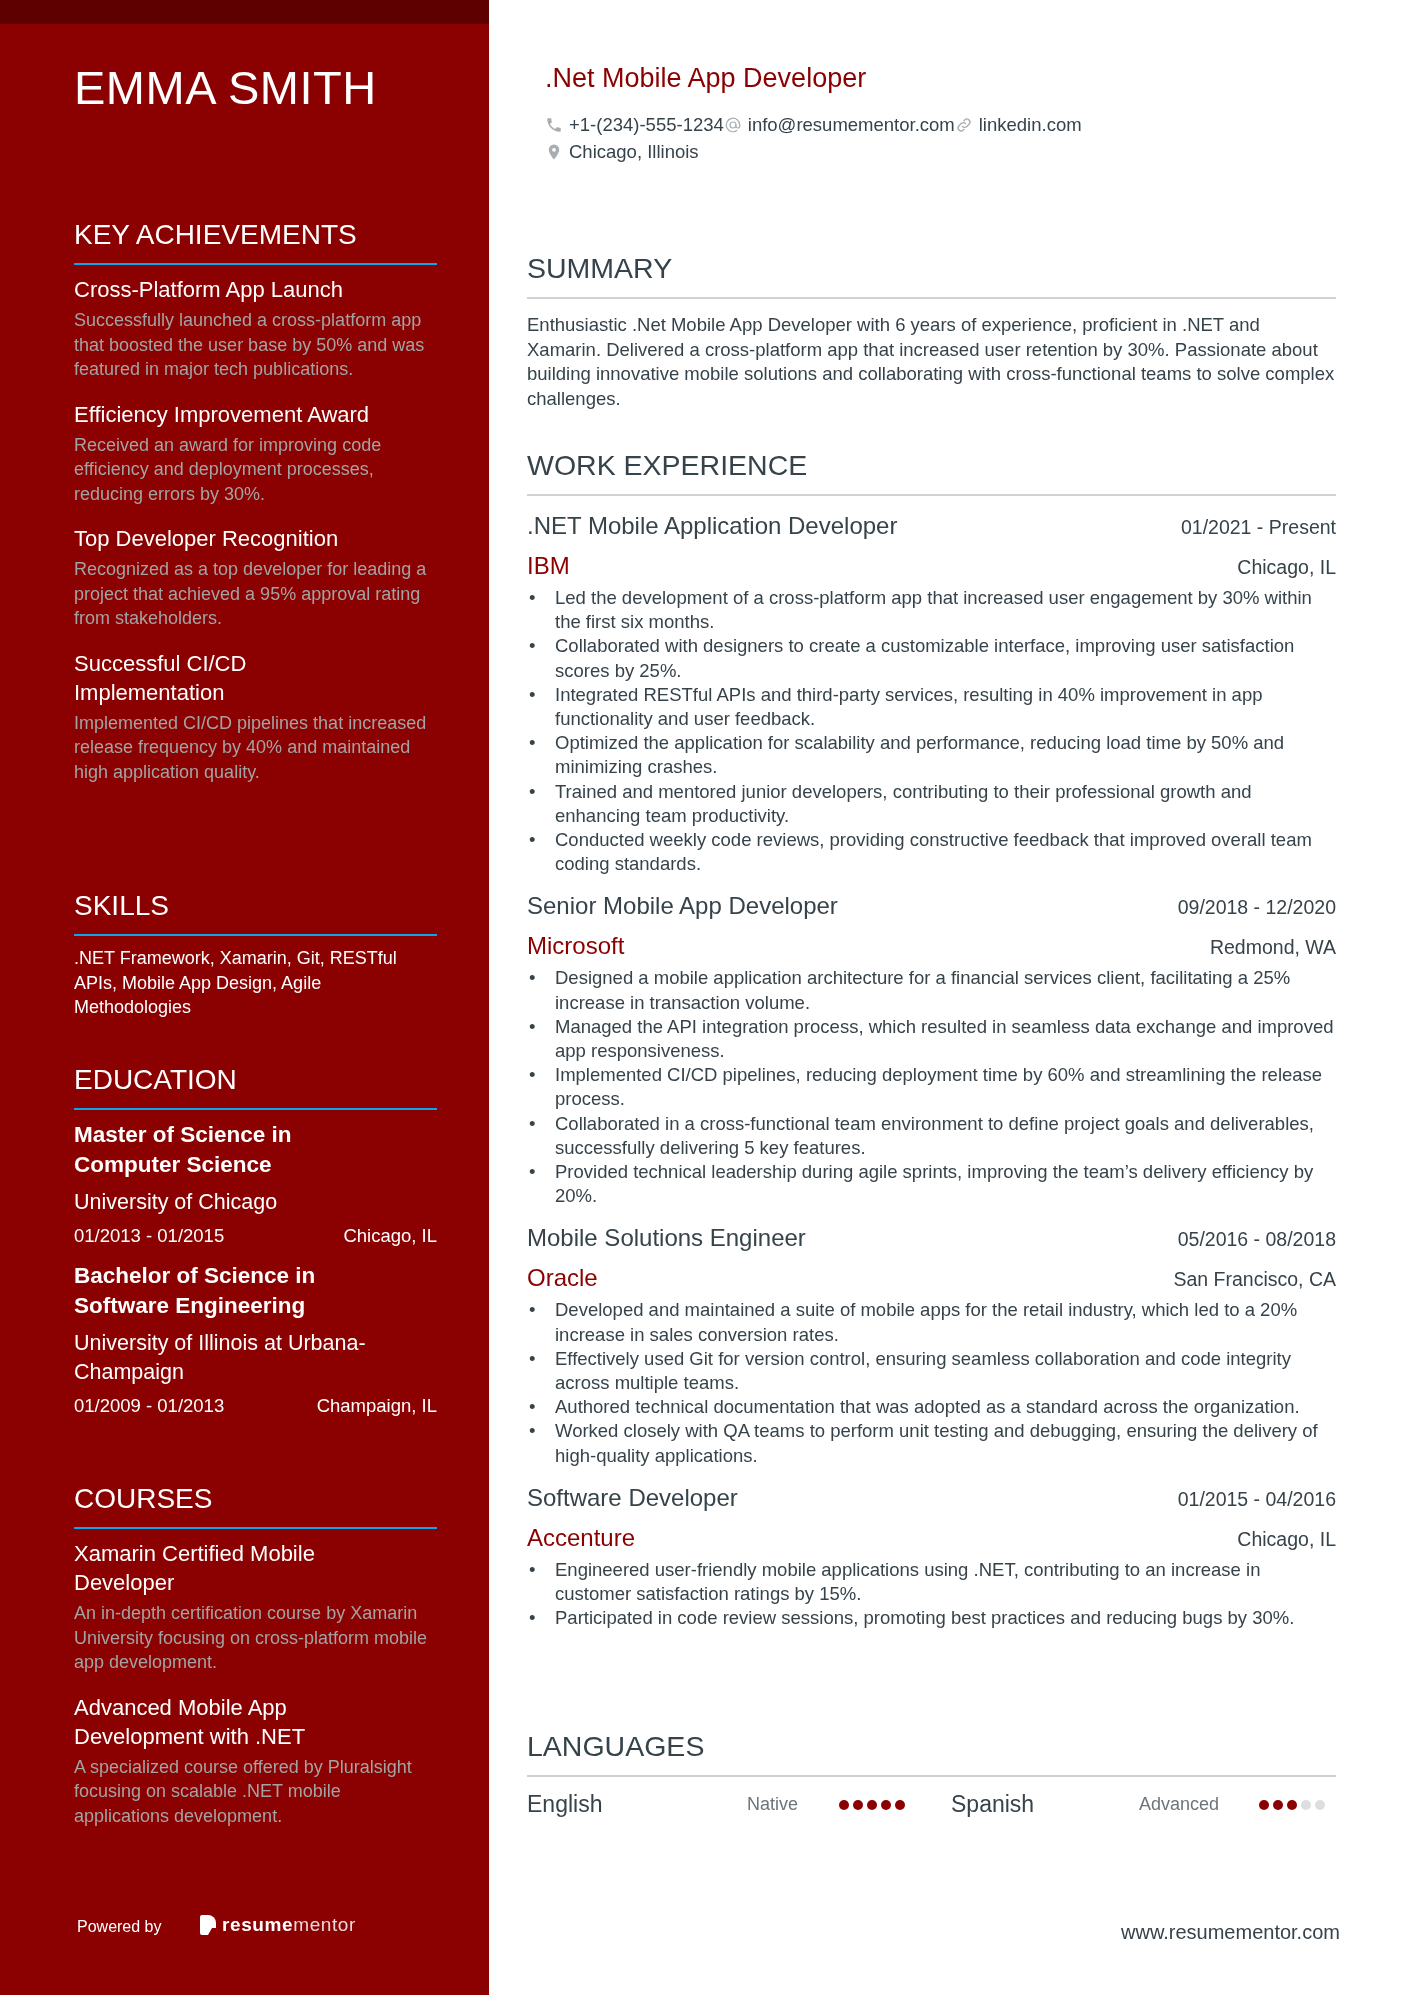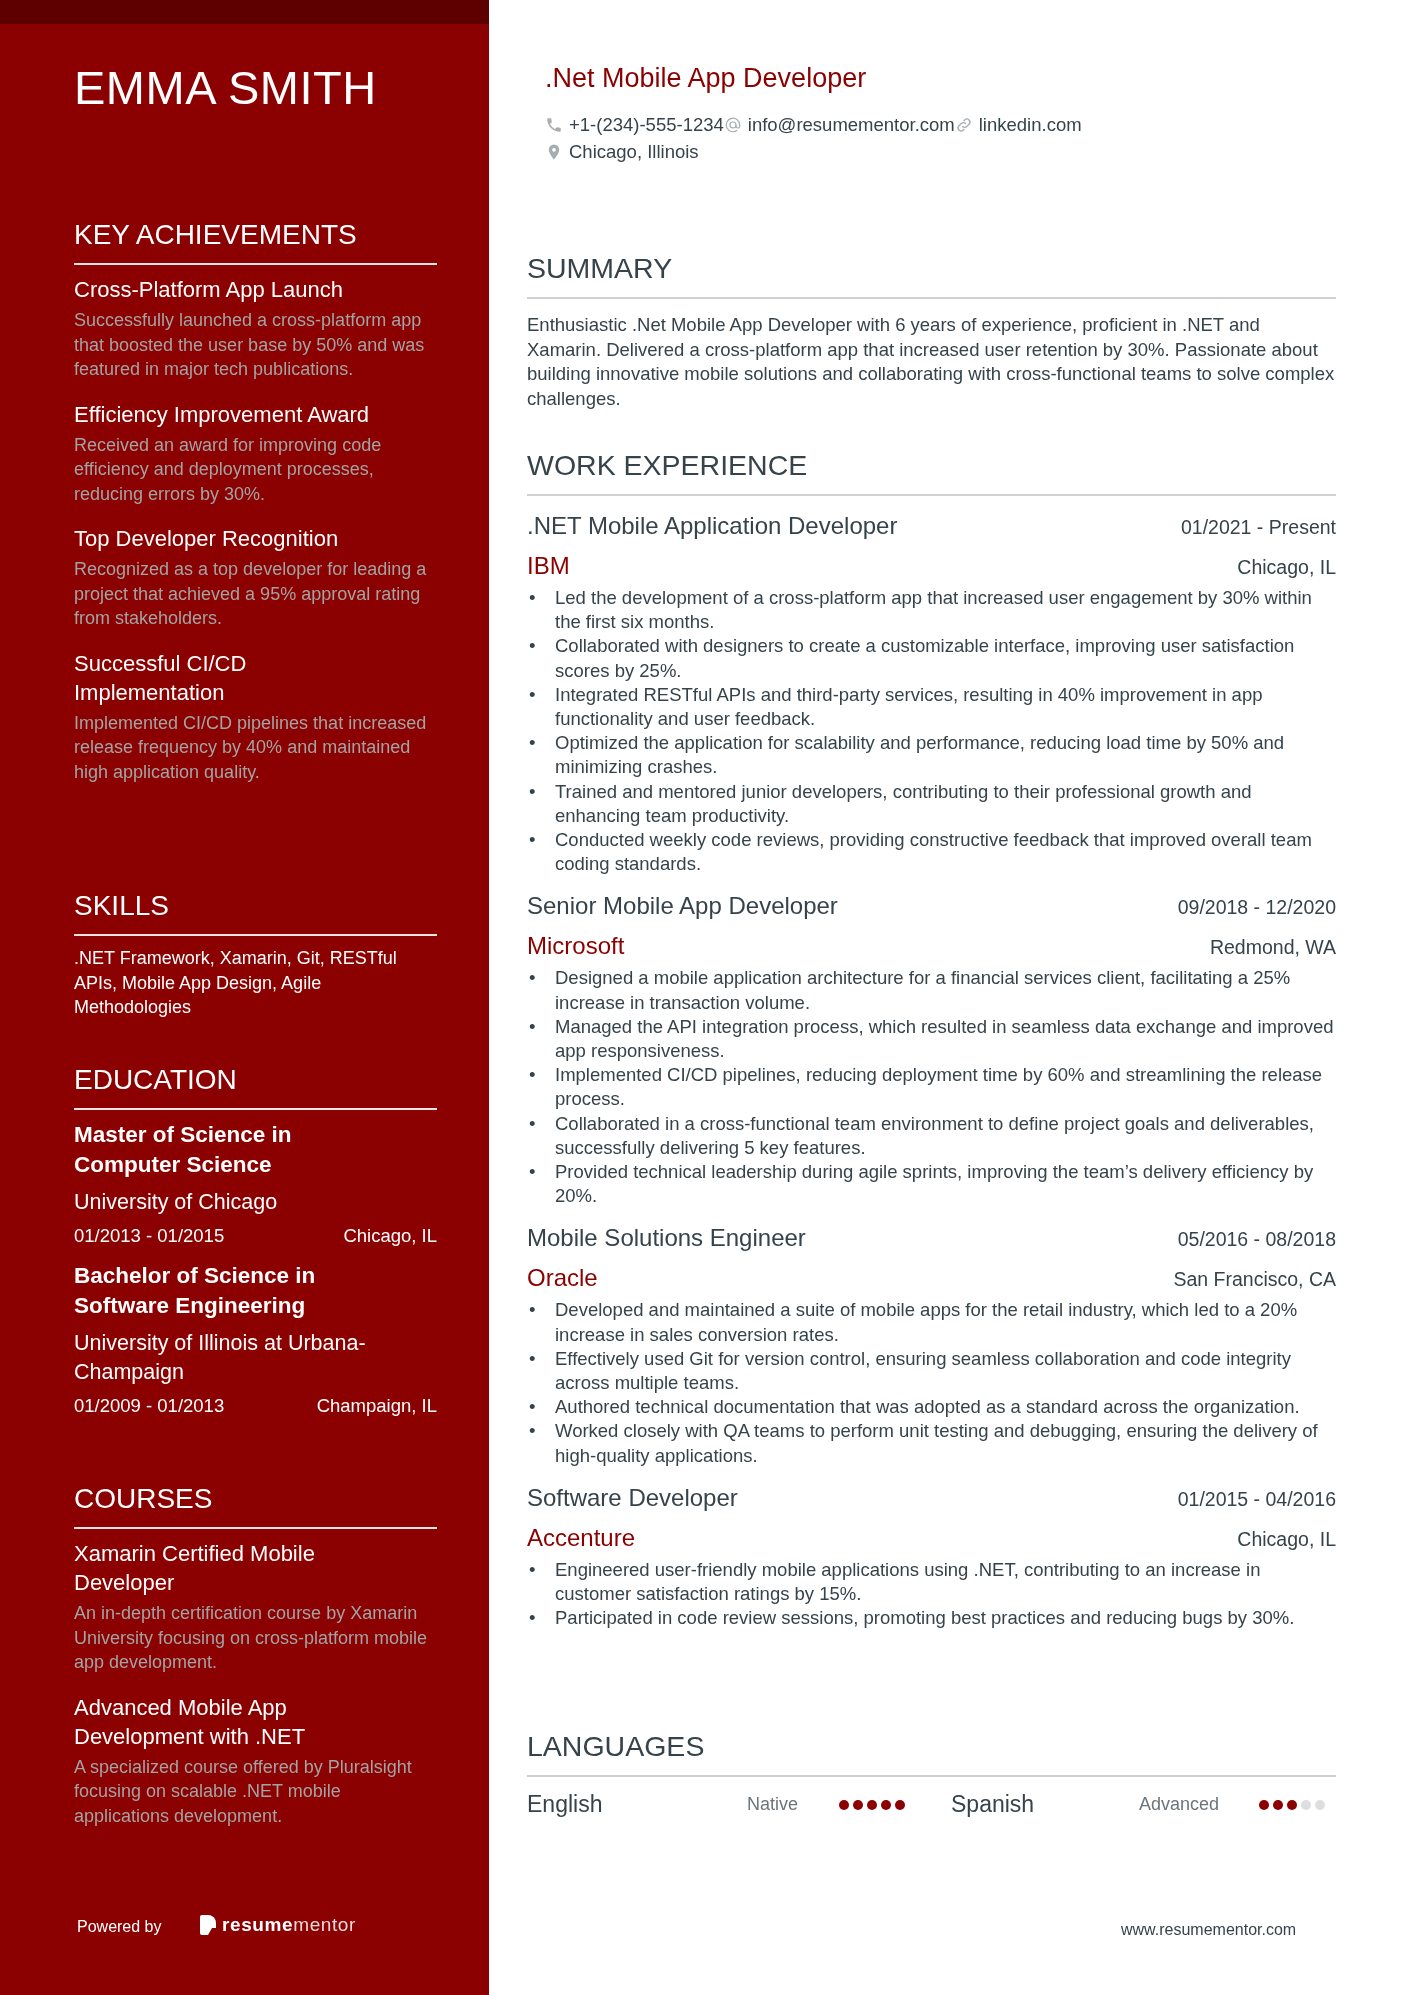--- a/index.html
+++ b/index.html
@@ -5,21 +5,21 @@
   * { box-sizing: border-box; margin: 0; padding: 0; }
   html, body { width: 1410px; height: 1995px; background: #ffffff; overflow: hidden; }
   body { position: relative; font-family: "Liberation Sans", sans-serif; color: #36434a; }
 
   .sidebar { position: absolute; left: 0; top: 0; width: 489px; height: 1995px; background: #8b0000; color: #ffffff; }
   .topbar { position: absolute; left: 0; top: 0; width: 489px; height: 24px; background: #5e0000; }
 
   .name { position: absolute; left: 74px; top: 60px; font-size: 47px; letter-spacing: 0.5px; color: #fff; white-space: nowrap; }
 
   .sb-section { position: absolute; left: 74px; width: 363px; }
-  .sb-heading { font-size: 28px; color: #fff; padding-bottom: 12px; border-bottom: 2px solid #e5e5e5; margin-bottom: 10px; }
+  .sb-heading { font-size: 28px; color: #fff; padding-bottom: 12px; border-bottom: 2px solid #0ea5e9; margin-bottom: 10px; }
   .sb-item-title { font-size: 22px; color: #fff; line-height: 29px; }
   .sb-item-desc { font-size: 18px; color: #a3a3a3; line-height: 24.5px; margin-top: 4px; }
   .sb-item { margin-bottom: 18px; }
   .skills-text { font-size: 18px; color: #fff; line-height: 24.5px; }
 
   .edu-degree { font-size: 22.5px; font-weight: bold; color: #fff; line-height: 30px; }
   .edu-school { font-size: 21.5px; color: #fff; line-height: 29px; margin-top: 8px; }
   .edu-meta { display: flex; justify-content: space-between; font-size: 18.5px; color: #ffffff; margin-top: 8px; }
   .edu-item { margin-bottom: 14px; }
 
@@ -49,21 +49,21 @@
   .bullets li { position: relative; padding-left: 28px; font-size: 18.5px; line-height: 24.2px; color: #36434a; }
   .bullets li::before { content: "•"; position: absolute; left: 2px; top: 0; color: #36434a; }
 
   .lang-row { display: flex; align-items: center; font-size: 18.5px; }
   .lang-name { font-size: 23px; color: #36434a; }
   .lang-level { font-size: 18px; color: #6c757b; }
   .dots { display: flex; gap: 4px; }
   .dot { width: 10px; height: 10px; border-radius: 50%; background: #8b0000; }
   .dot.off { background: #dcdee0; }
 
-  .footer-url { position: absolute; left: 1121px; top: 1921px; font-size: 16px; color: #36434a; }
+  .footer-url { position: absolute; left: 1121px; top: 1921px; font-size: 20px; color: #36434a; }
 </style>
 </head>
 <body>
 
 <div class="sidebar">
   <div class="topbar"></div>
 
   <div class="name">EMMA SMITH</div>
 
   <div class="sb-section" style="top:219px;">

